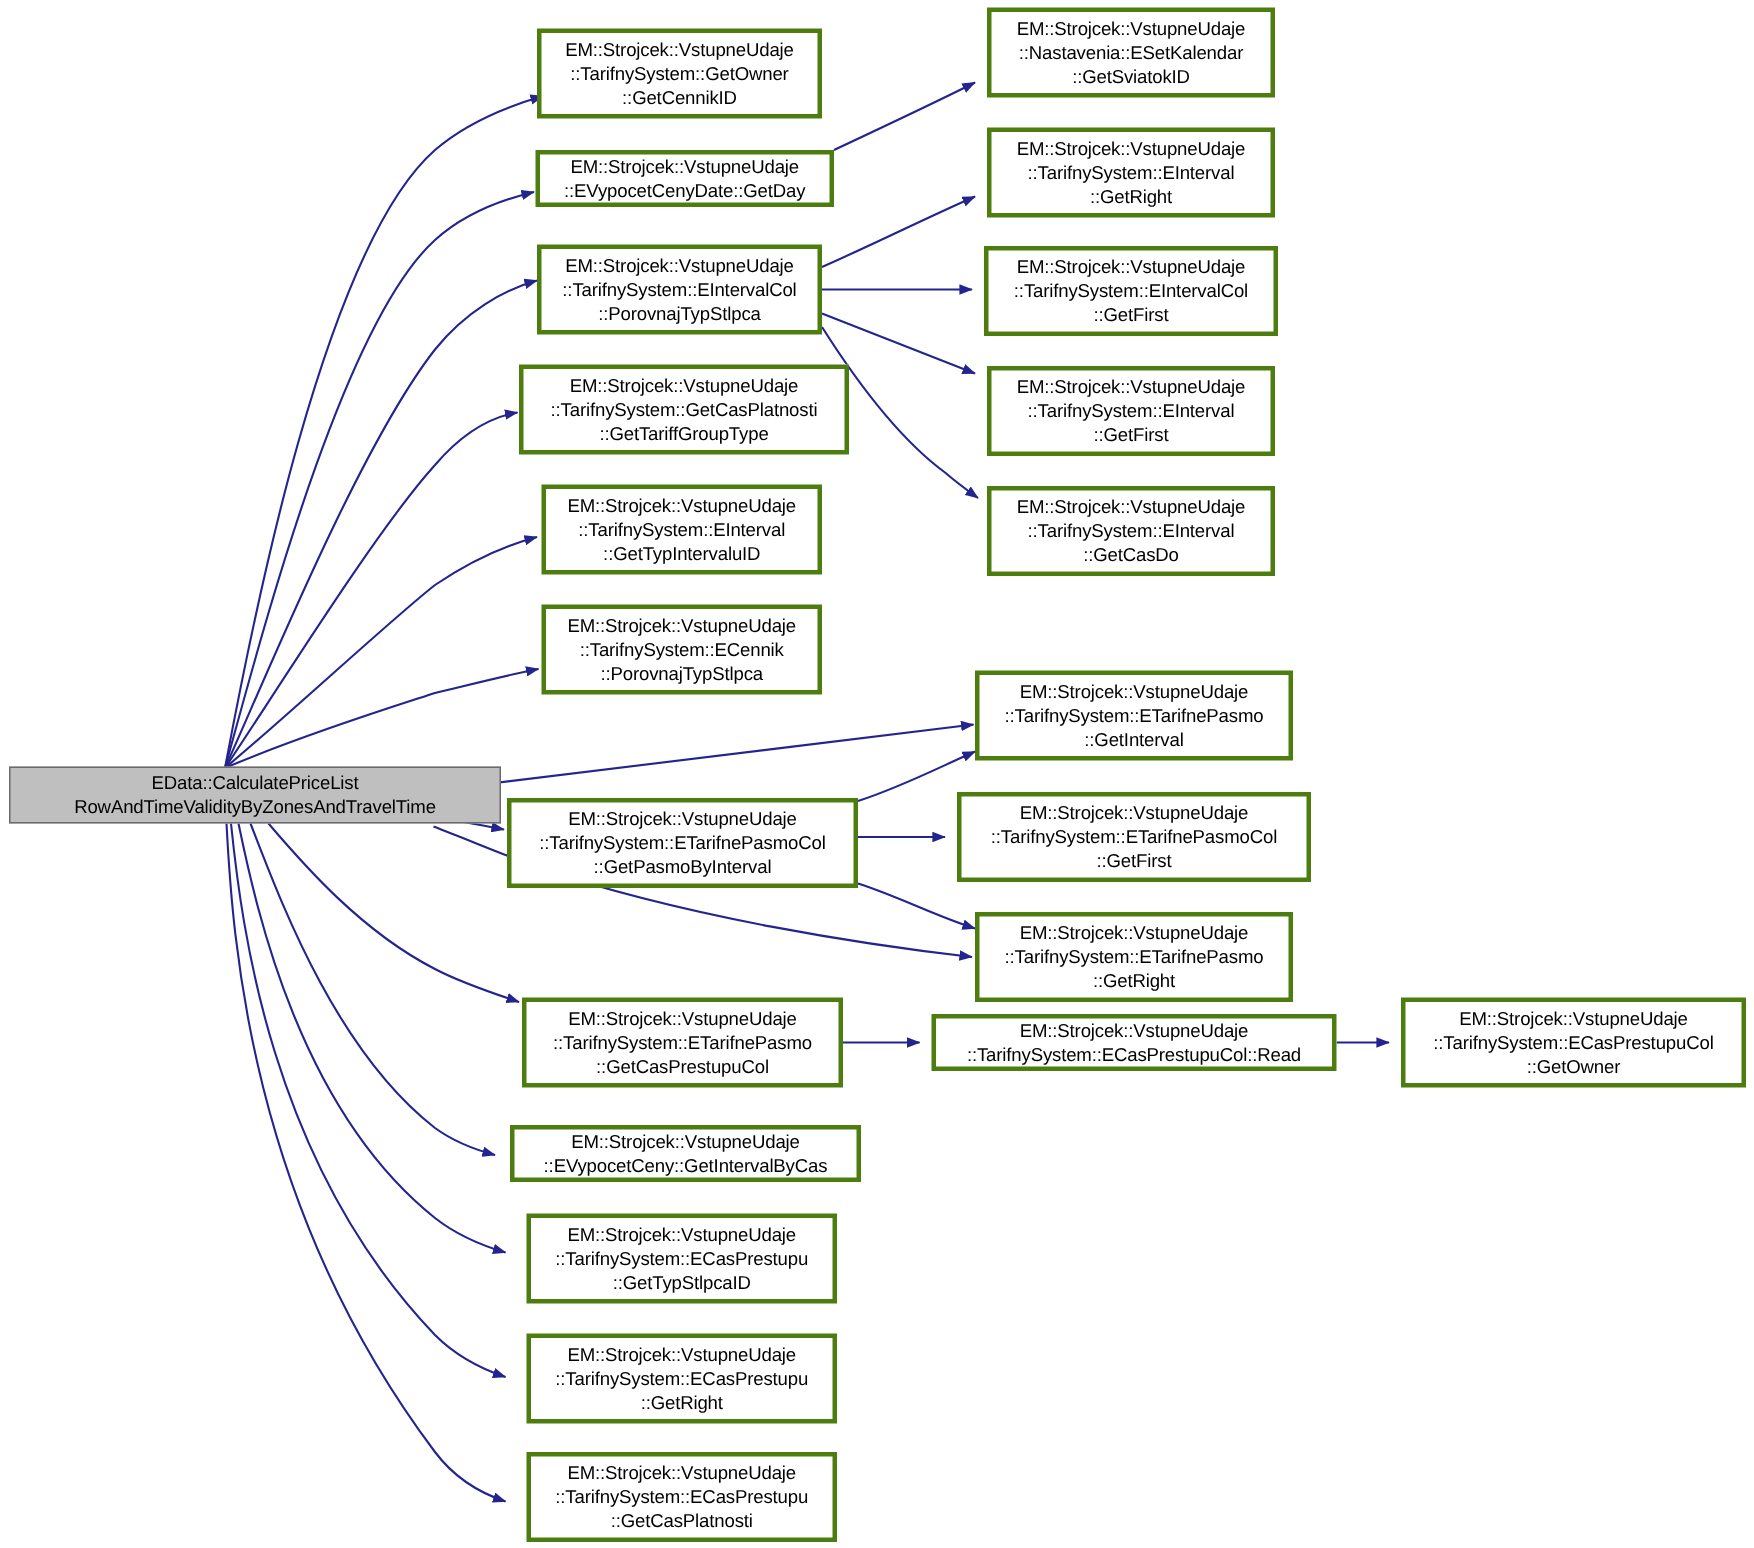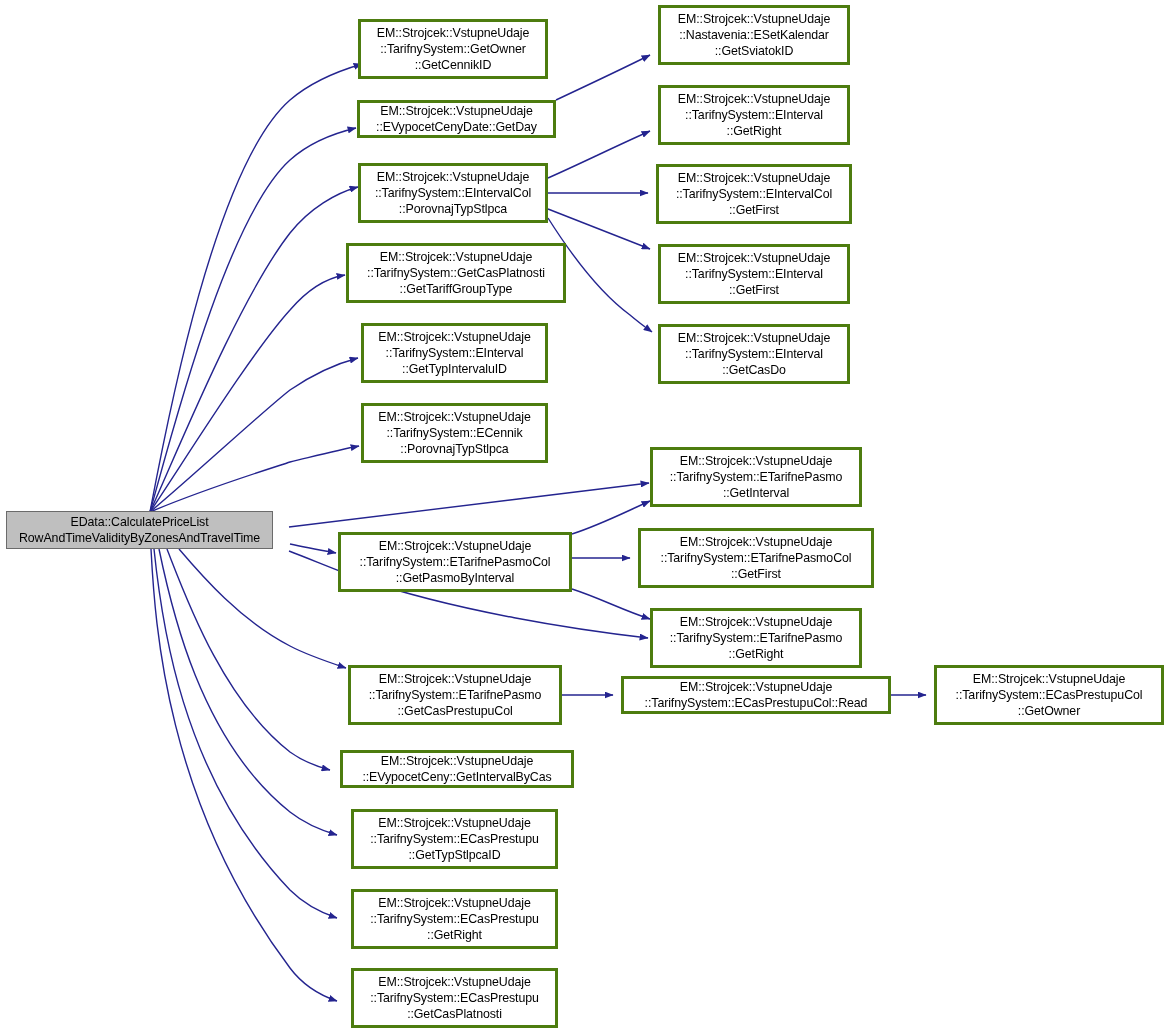--- a/index.html
+++ b/index.html
@@ -81,21 +81,21 @@
         <path d="M548,218 C567,248 596,290 630,315 C637,321 645,327 652,332" fill="none" stroke="#24248f" stroke-width="1.4" marker-end="url(#arrowhead)"></path>
         <path d="M572,534 C600,525 623,513 650,501" fill="none" stroke="#24248f" stroke-width="1.4" marker-end="url(#arrowhead)"></path>
         <path d="M572,558 L630,558" fill="none" stroke="#24248f" stroke-width="1.4" marker-end="url(#arrowhead)"></path>
         <path d="M572,589 C600,598 622,610 650,619" fill="none" stroke="#24248f" stroke-width="1.4" marker-end="url(#arrowhead)"></path>
         <path d="M562,695 L613,695" fill="none" stroke="#24248f" stroke-width="1.4" marker-end="url(#arrowhead)"></path>
         <path d="M891,695 L926,695" fill="none" stroke="#24248f" stroke-width="1.4" marker-end="url(#arrowhead)"></path>
       </g>
   </svg>
 
   <div id="nodes-group">
-      <div class="node root" style="left: 6px; top: 511px; width: 267px; height: 38px;"><span class="nline">EData::CalculatePriceList</span><span class="nline">RowAndTimeValidityByZonesAndTravelTime</span></div>
+      <div class="node root" style="left: 6px; top: 511px; width: 328px; height: 38px;"><span class="nline">EData::CalculatePriceList</span><span class="nline">RowAndTimeValidityByZonesAndTravelTime</span></div>
       <div class="node" style="left: 358px; top: 19px; width: 190px; height: 60px;"><span class="nline">EM::Strojcek::VstupneUdaje</span><span class="nline">::TarifnySystem::GetOwner</span><span class="nline">::GetCennikID</span></div>
       <div class="node" style="left: 357px; top: 100px; width: 199px; height: 38px;"><span class="nline">EM::Strojcek::VstupneUdaje</span><span class="nline">::EVypocetCenyDate::GetDay</span></div>
       <div class="node" style="left: 358px; top: 163px; width: 190px; height: 60px;"><span class="nline">EM::Strojcek::VstupneUdaje</span><span class="nline">::TarifnySystem::EIntervalCol</span><span class="nline">::PorovnajTypStlpca</span></div>
       <div class="node" style="left: 346px; top: 243px; width: 220px; height: 60px;"><span class="nline">EM::Strojcek::VstupneUdaje</span><span class="nline">::TarifnySystem::GetCasPlatnosti</span><span class="nline">::GetTariffGroupType</span></div>
       <div class="node" style="left: 361px; top: 323px; width: 187px; height: 60px;"><span class="nline">EM::Strojcek::VstupneUdaje</span><span class="nline">::TarifnySystem::EInterval</span><span class="nline">::GetTypIntervaluID</span></div>
       <div class="node" style="left: 361px; top: 403px; width: 187px; height: 60px;"><span class="nline">EM::Strojcek::VstupneUdaje</span><span class="nline">::TarifnySystem::ECennik</span><span class="nline">::PorovnajTypStlpca</span></div>
       <div class="node" style="left: 338px; top: 532px; width: 234px; height: 60px;"><span class="nline">EM::Strojcek::VstupneUdaje</span><span class="nline">::TarifnySystem::ETarifnePasmoCol</span><span class="nline">::GetPasmoByInterval</span></div>
       <div class="node" style="left: 348px; top: 665px; width: 214px; height: 60px;"><span class="nline">EM::Strojcek::VstupneUdaje</span><span class="nline">::TarifnySystem::ETarifnePasmo</span><span class="nline">::GetCasPrestupuCol</span></div>
       <div class="node" style="left: 340px; top: 750px; width: 234px; height: 38px;"><span class="nline">EM::Strojcek::VstupneUdaje</span><span class="nline">::EVypocetCeny::GetIntervalByCas</span></div>
       <div class="node" style="left: 351px; top: 809px; width: 207px; height: 60px;"><span class="nline">EM::Strojcek::VstupneUdaje</span><span class="nline">::TarifnySystem::ECasPrestupu</span><span class="nline">::GetTypStlpcaID</span></div>

